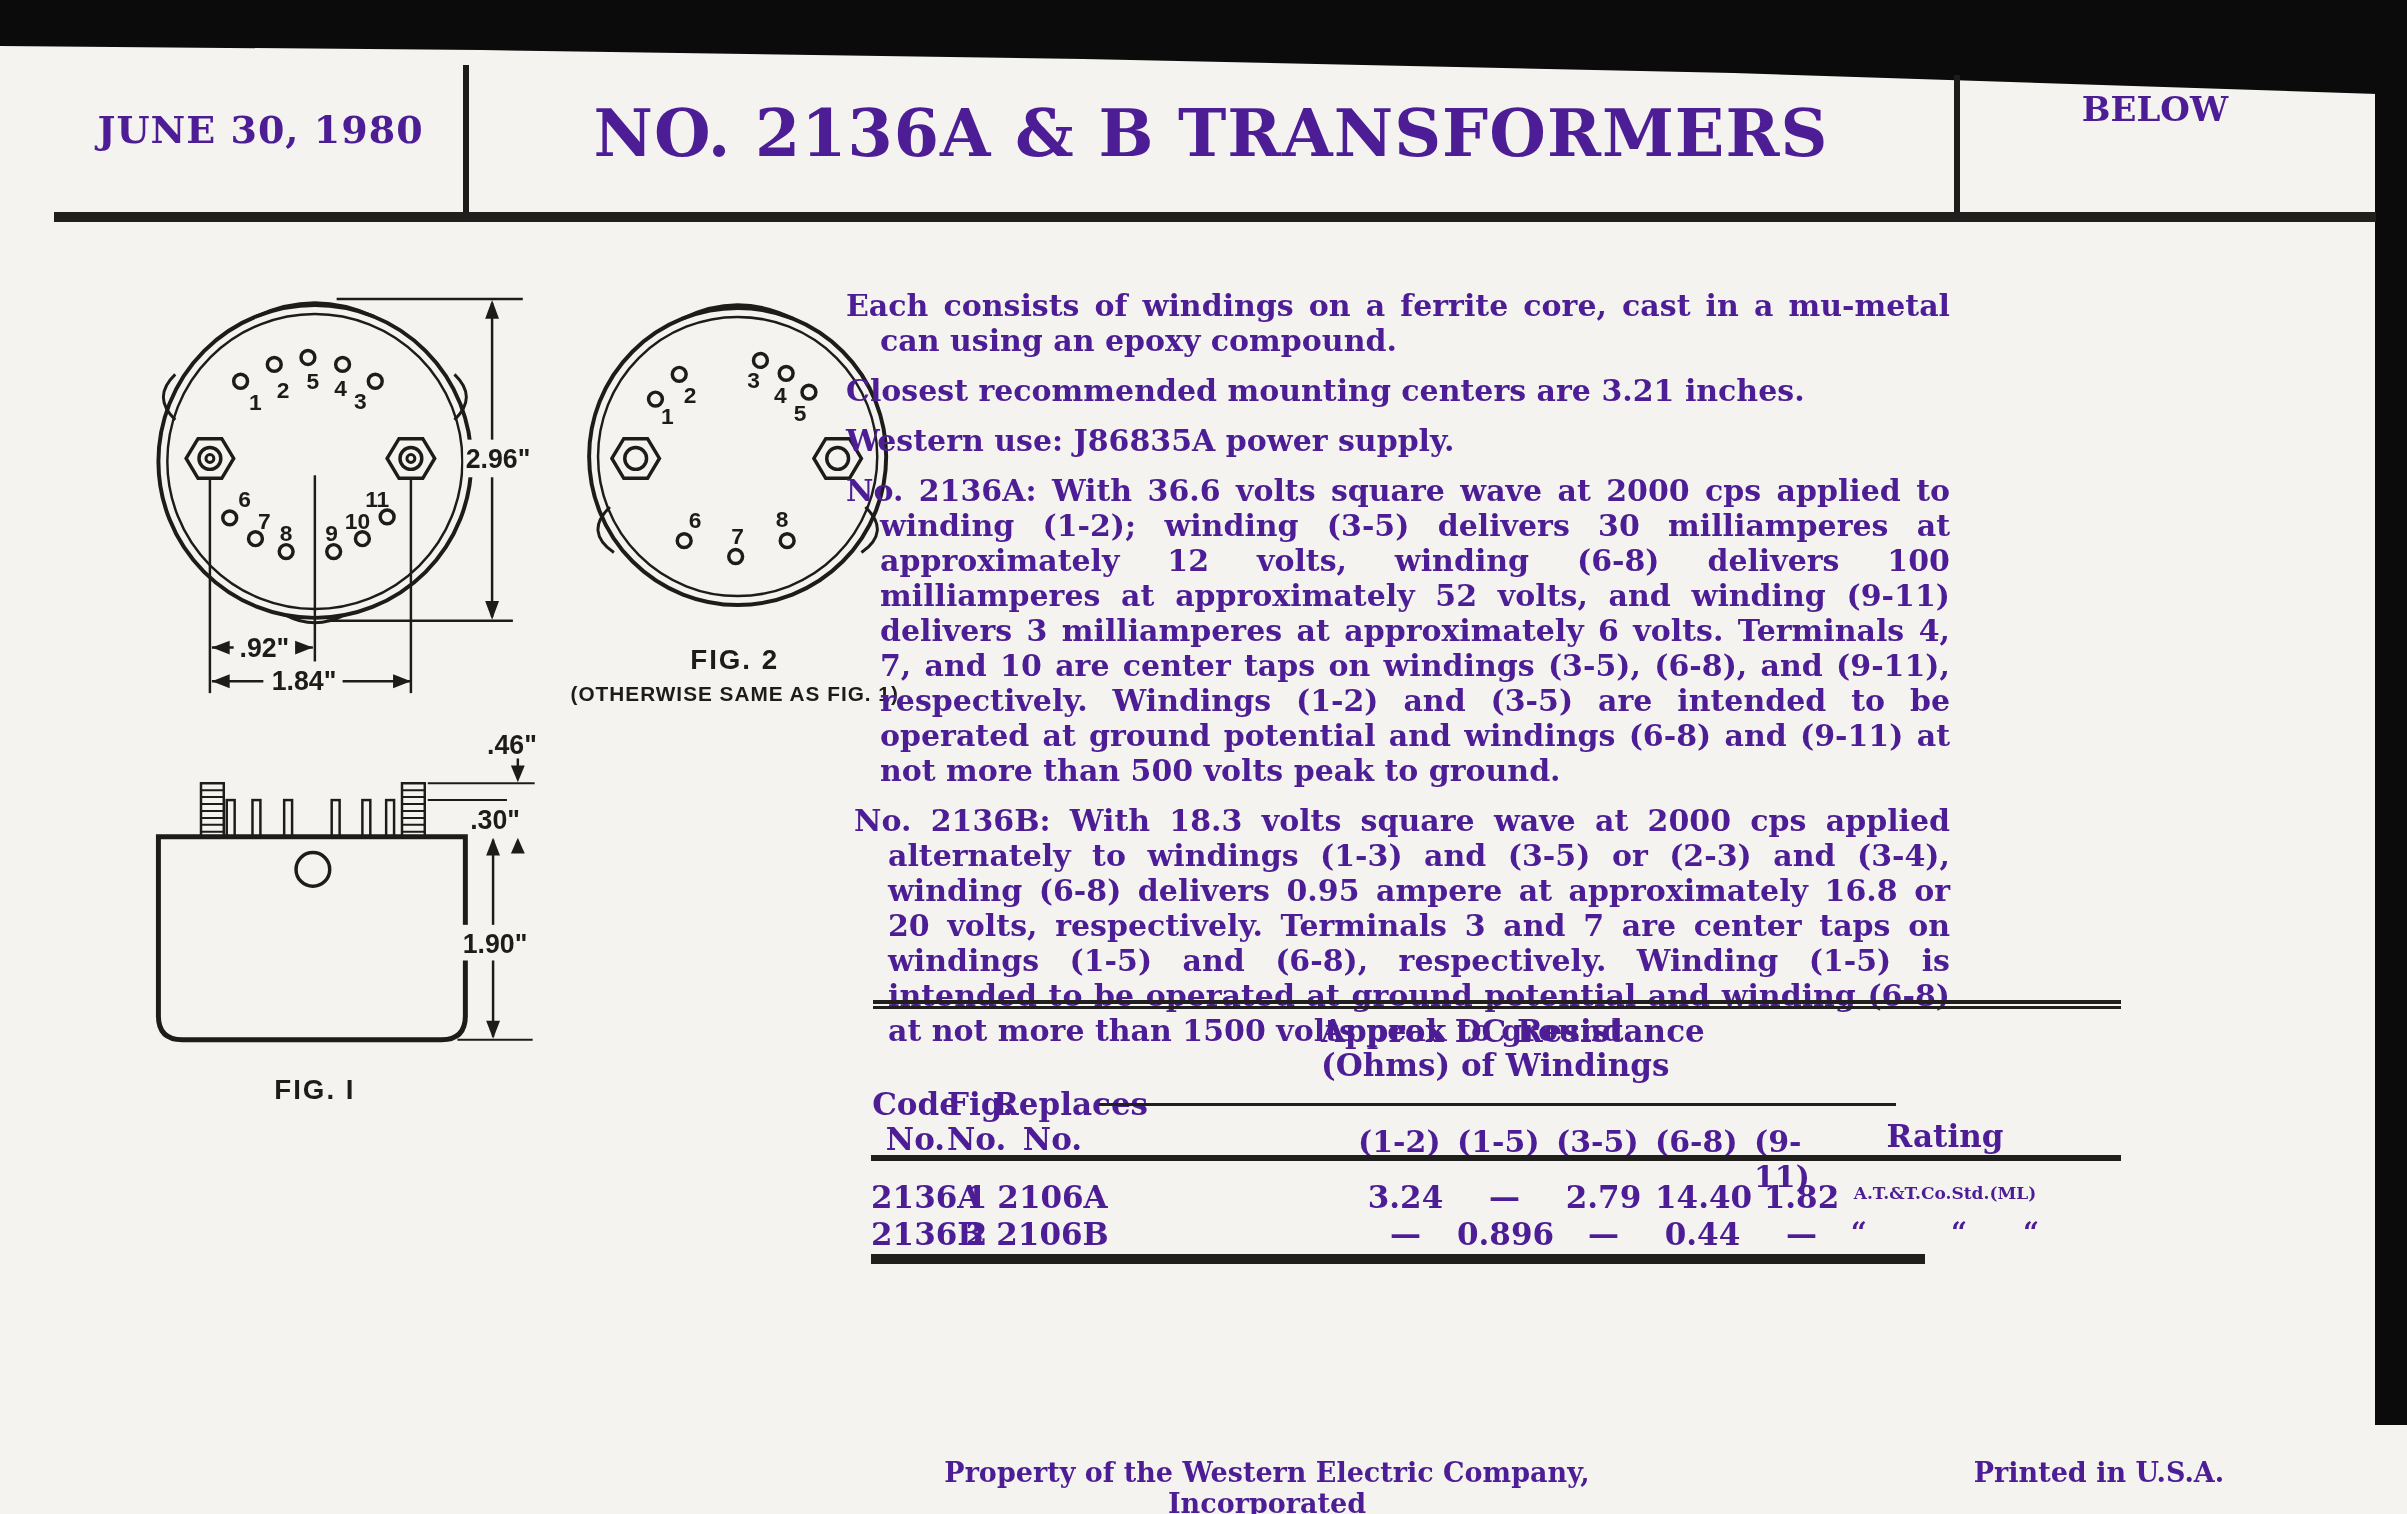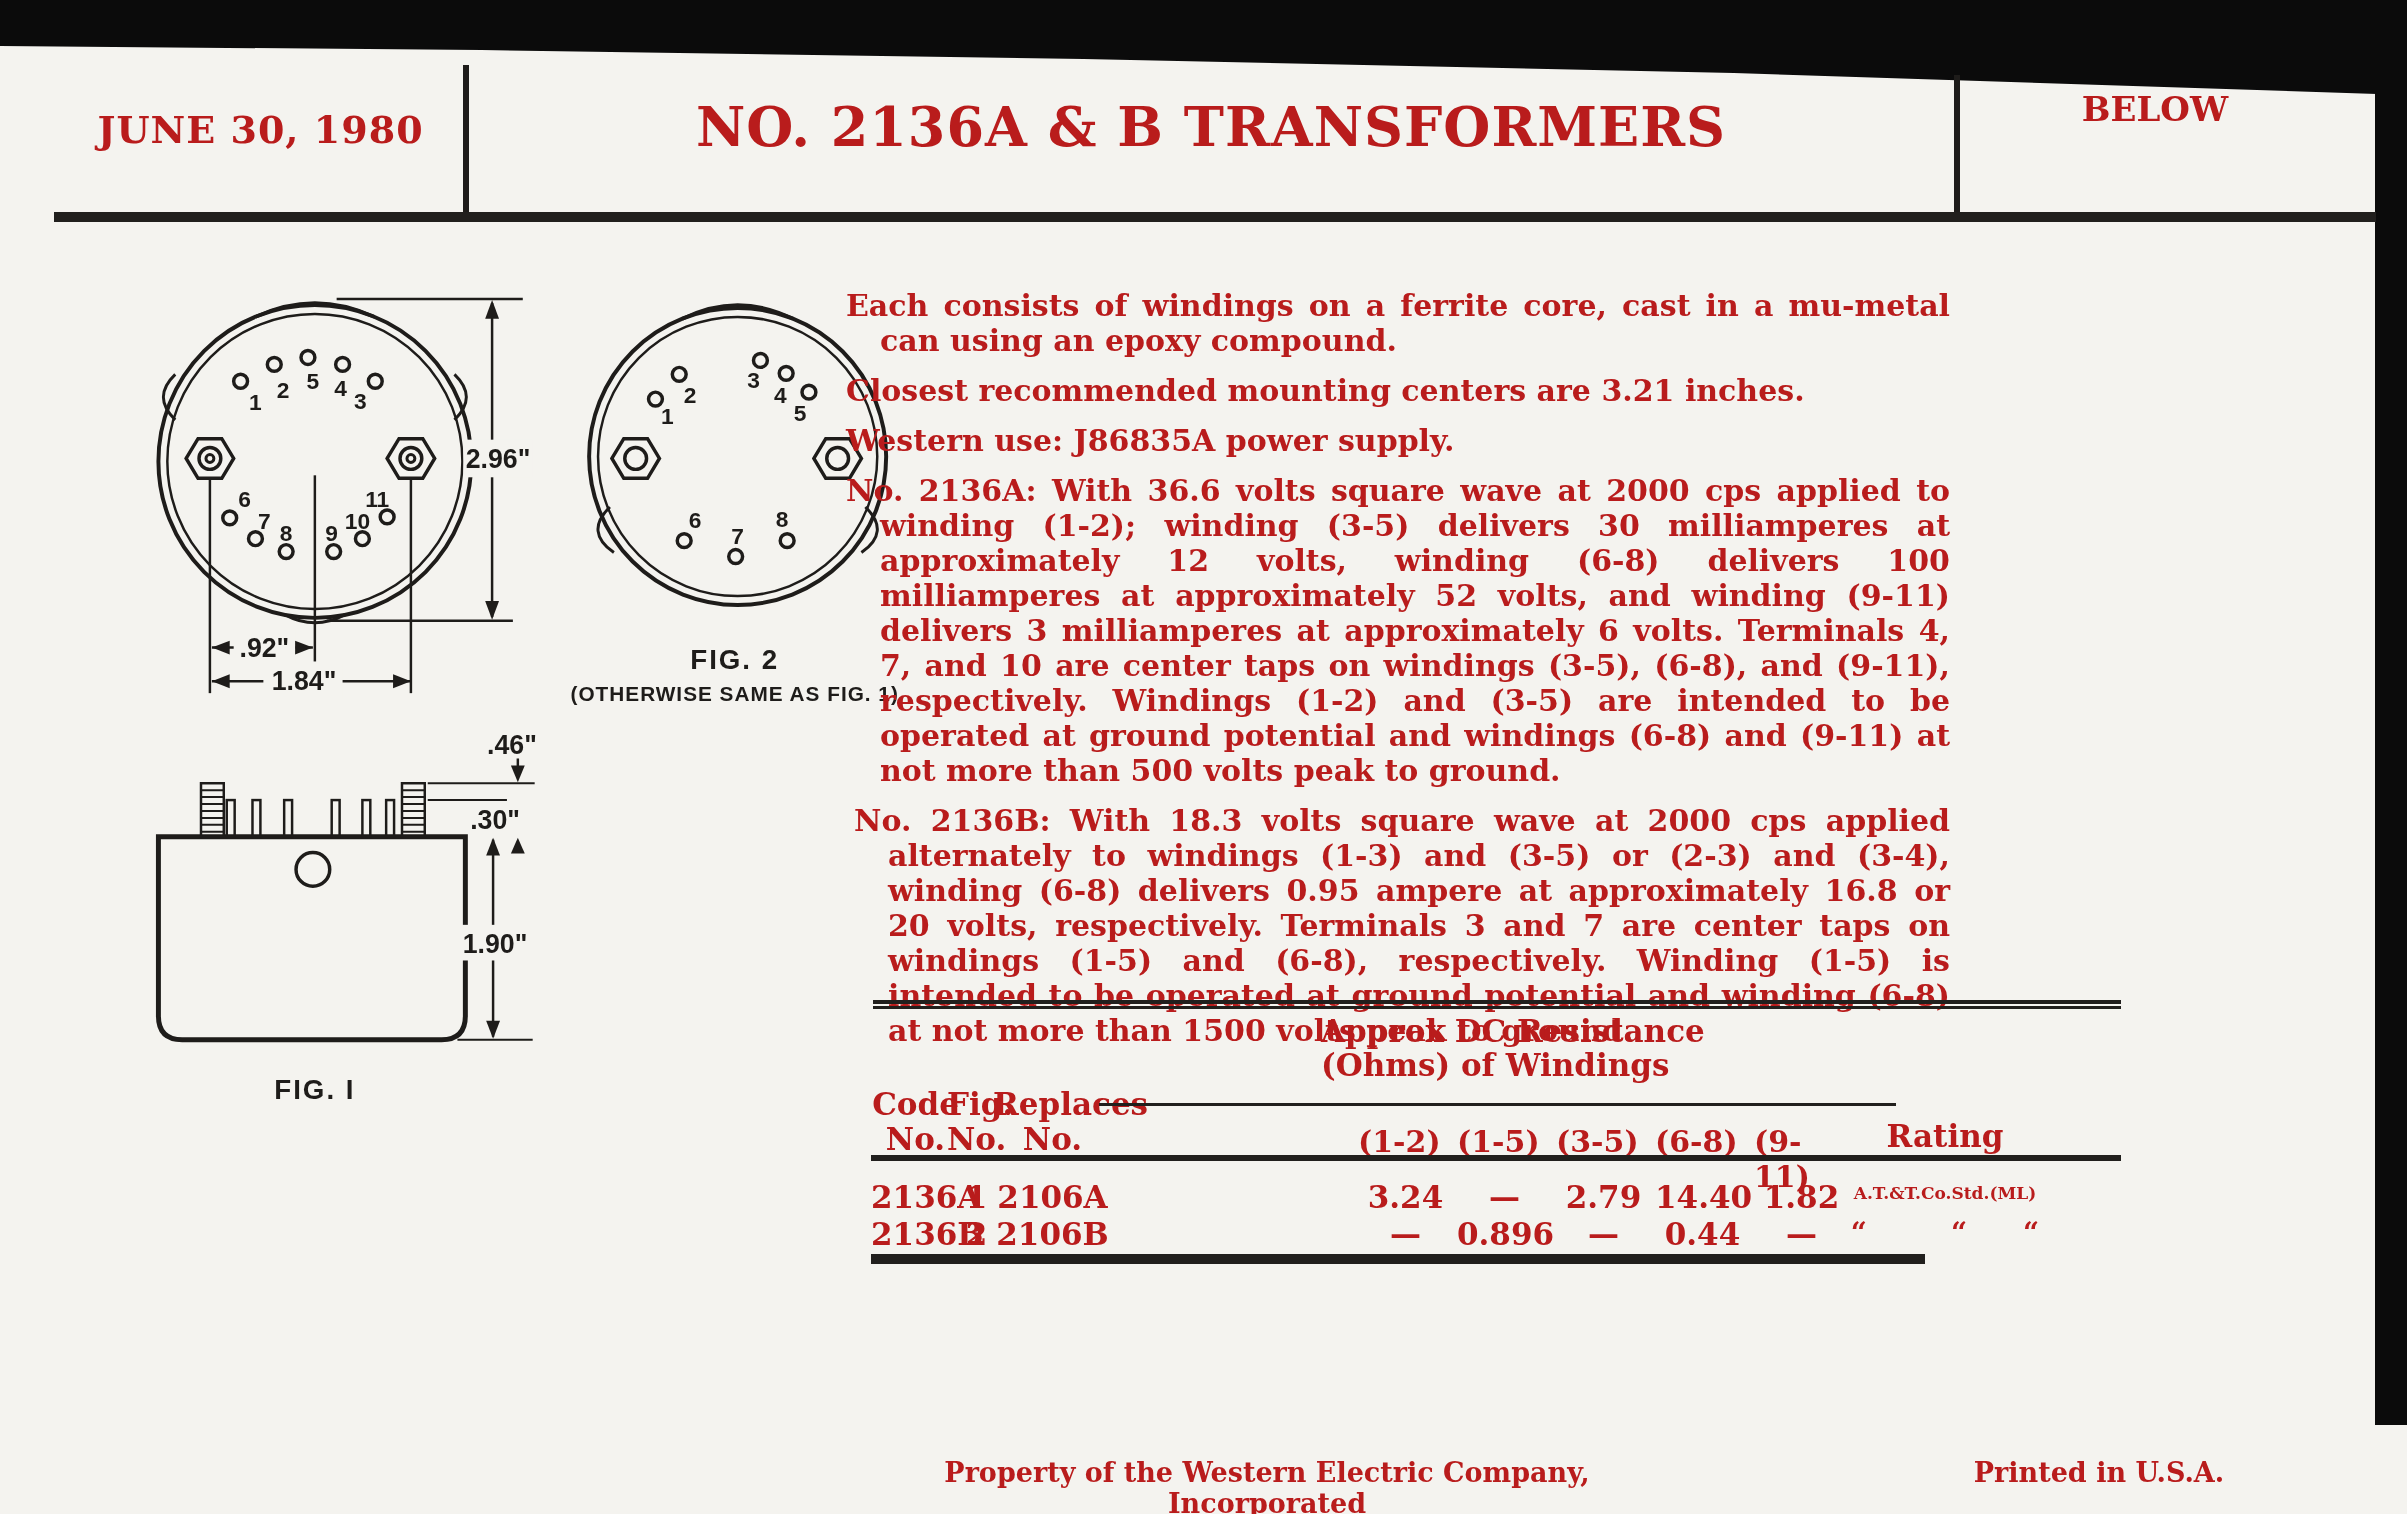--- a/index.html
+++ b/index.html
@@ -1,26 +1,26 @@
 <!DOCTYPE html>
 <html><head>
 <meta charset="utf-8">
 <style>
   html,body{margin:0;padding:0;background:#d8d6d2;}
   .page{position:relative;width:2408px;height:1515px;background:#f4f3ef;overflow:hidden;
-        font-family:"DejaVu Serif","Liberation Serif",serif;color:#b91c1c;}
+        font-family:"DejaVu Serif","Liberation Serif",serif;color:#4c1d95;}
   
   .scan-top{position:absolute;left:0;top:0;width:2408px;height:99px;background:#0b0b0b;
             clip-path:polygon(0 0,100% 0,100% 95px,72% 73px,45% 59px,20% 50px,0 46px);}
   .scan-right{position:absolute;left:2375px;top:79px;width:33px;height:1346px;background:#0b0b0b;}
   
   .hdr-date{position:absolute;left:56px;top:107px;width:409px;text-align:center;
             font-size:38px;font-weight:bold;letter-spacing:1px;}
   .hdr-title{position:absolute;left:465px;top:95px;width:1492px;text-align:center;
-             font-size:54px;font-weight:bold;letter-spacing:1px;}
+             font-size:65px;font-weight:bold;letter-spacing:1px;}
   .hdr-right{position:absolute;left:1957px;top:87px;width:396px;text-align:center;
              font-size:34px;font-weight:bold;line-height:44px;}
   .vdiv{position:absolute;width:6px;background:#1e1c1a;}
   .vdiv1{left:463px;top:65px;height:150px;}
   .vdiv2{left:1954px;top:75px;height:141px;}
   .hrule-top{position:absolute;left:54px;top:212px;width:2322px;height:10px;background:#211f1d;}
   
   .bodytext{position:absolute;left:846px;top:288px;width:1104px;
             font-size:30px;line-height:35px;font-weight:bold;text-align:justify;}
   .bodytext p{margin:0 0 15px 0;padding-left:34px;text-indent:-34px;}

